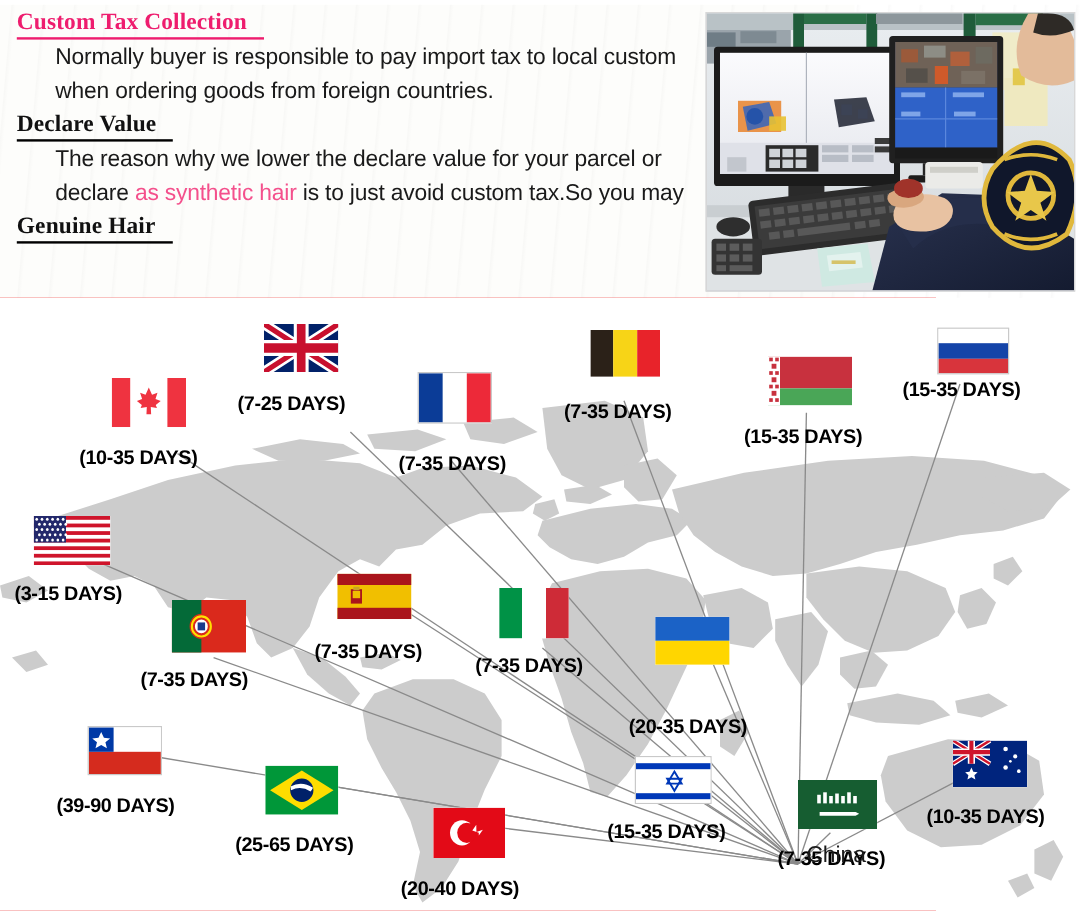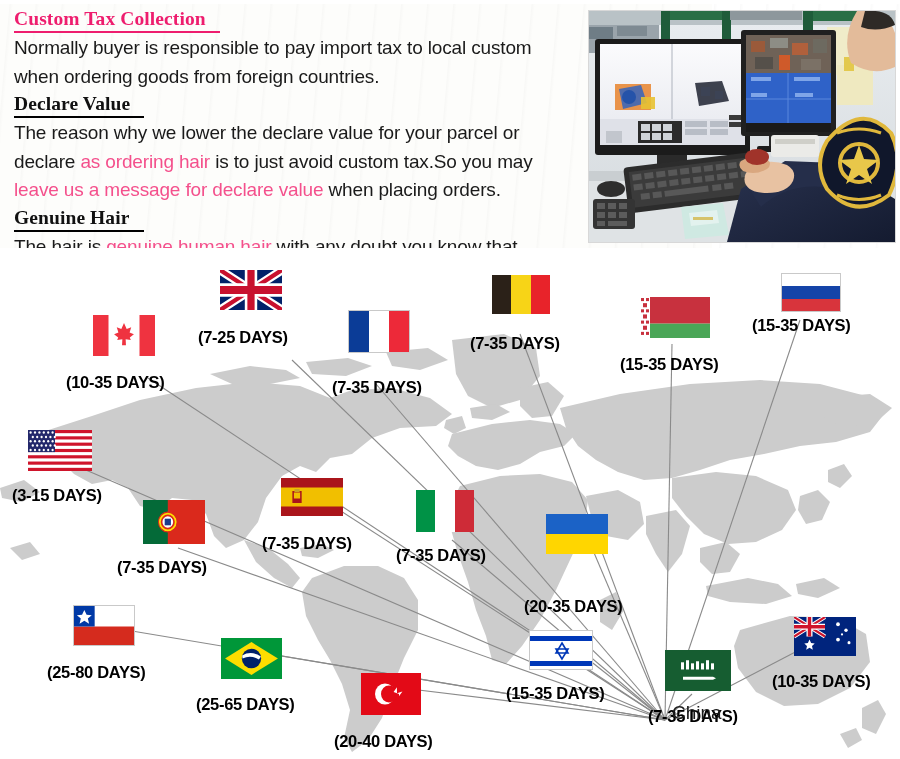--- a/index.html
+++ b/index.html
@@ -20,21 +20,21 @@
 
   #info-block{position:absolute;left:14px;top:2px;width:560px;}
 
   .sec-head{font-family:"Liberation Serif",serif;font-weight:bold;
       font-size:19.5px;line-height:25px;letter-spacing:.1px;
       display:inline-block;border-bottom:2px solid #000;padding:0 14px 0 0;
       margin:0 0 1px 0;color:#111;}
   .sec-head.pink{color:#ee1d6e;border-bottom-color:#ee1d6e;}
 
   .body-line{font-size:19px;line-height:28.5px;color:#1a1a1a;
-      white-space:nowrap;letter-spacing:-0.15px;}
+      white-space:nowrap;letter-spacing:-0.15px;margin-left:32px;}
   .pk{color:#f4508c;}
 
   #customs-photo{position:absolute;left:588px;top:6px;width:306px;height:231px;
       border:1px solid #d8d8d8;overflow:hidden;background:#cfd3d6;}
 
   
   #map-section{position:absolute;left:0;top:248px;width:780px;height:511px;
       background:#ef4444;}
   #world-map{position:absolute;left:0;top:0;width:900px;height:511px;}
 
@@ -61,24 +61,22 @@
 
 <div id="top-section">
   <div id="paper-texture"></div>
 
   <div id="info-block">
       <div><div class="sec-head pink">Custom Tax Collection</div></div>
       <div class="body-line"><span>Normally buyer is responsible to pay import tax to local custom</span></div>
       <div class="body-line"><span>when ordering goods from foreign countries.</span></div>
       <div><div class="sec-head">Declare Value</div></div>
       <div class="body-line"><span>The reason why we lower the declare value for your parcel or</span></div>
-      <div class="body-line"><span>declare </span><span class="pk">as ordering hair</span><span> is to just avoid custom tax.So you may</span></div>
-      <div class="body-line"><span class="pk">leave us a message for declare value</span><span> when placing orders.</span></div>
+      <div class="body-line"><span>declare </span><span class="pk">as synthetic hair</span><span> is to just avoid custom tax.So you may</span></div>
       <div><div class="sec-head">Genuine Hair</div></div>
-      <div class="body-line"><span>The hair is </span><span class="pk">genuine human hair</span><span> with any doubt,you know that.</span></div>
     </div>
 
   <div id="customs-photo">
     <svg viewBox="0 0 306 231" width="306" height="231" preserveAspectRatio="none">
       <defs>
         <linearGradient id="wallg" x1="0" y1="0" x2="0" y2="1">
           <stop offset="0" stop-color="#e9edf0"></stop>
             <stop offset="1" stop-color="#d4d9dd"></stop>
         </linearGradient>
         <linearGradient id="uni" x1="0" y1="0" x2="1" y2="1">
@@ -470,21 +468,21 @@
           <div style="flex:1;background:#FFD600"></div>
         </div>
       </div>
       <div class="days" style="left: 524px; top: 320px; margin-top: 29px;">(20-35 DAYS)</div>
       <div class="flag bord" title="Chile" style="left: 73px; top: 357px; width: 62px; height: 41px;"><svg viewBox="0 0 60 40" width="62" height="41" preserveAspectRatio="none">
           <rect width="60" height="40" fill="#fff"></rect>
           <rect y="20" width="60" height="20" fill="#D52B1E"></rect>
           <rect width="20" height="20" fill="#0039A6"></rect>
           <path d="M10 4 l2.2 4.6 l5 .5 l-3.8 3.2 l1.2 4.9 l-4.6 -2.7 l-4.6 2.7 l1.2 -4.9 l-3.8 -3.2 l5 -.5 z" fill="#fff"></path>
         </svg></div>
-      <div class="days" style="left: 47px; top: 415px;">(25-80 DAYS)</div>
+      <div class="days" style="left: 47px; top: 415px;">(39-90 DAYS)</div>
       <div class="flag" title="Brazil" style="left: 221px; top: 390px; width: 61px; height: 41px;"><svg viewBox="0 0 60 40" width="61" height="41" preserveAspectRatio="none">
           <rect width="60" height="40" fill="#009739"></rect>
           <path d="M30 4 L56 20 L30 36 L4 20 Z" fill="#FEDD00"></path>
           <circle cx="30" cy="20" r="9.5" fill="#012169"></circle>
           <path d="M20.8 17 q9 -5 18.4 1 q-1 2 -2 3 q-8 -5 -16 -1 z" fill="#fff"></path>
         </svg></div>
       <div class="days" style="left: 196px; top: 447px; text-align: right;">(25-65 DAYS)</div>
       <div class="flag" title="Turkey" style="left: 361px; top: 425px; width: 60px; height: 42px;"><svg viewBox="0 0 60 40" width="60" height="42" preserveAspectRatio="none">
           <rect width="60" height="40" fill="#E30A17"></rect>
           <circle cx="24" cy="20" r="10" fill="#fff"></circle>

